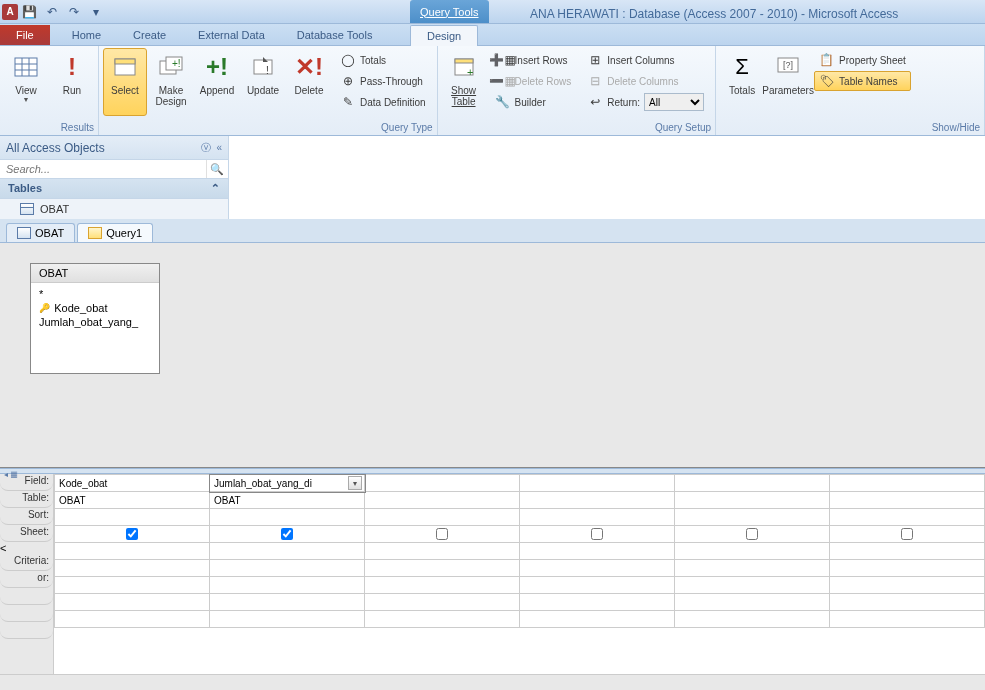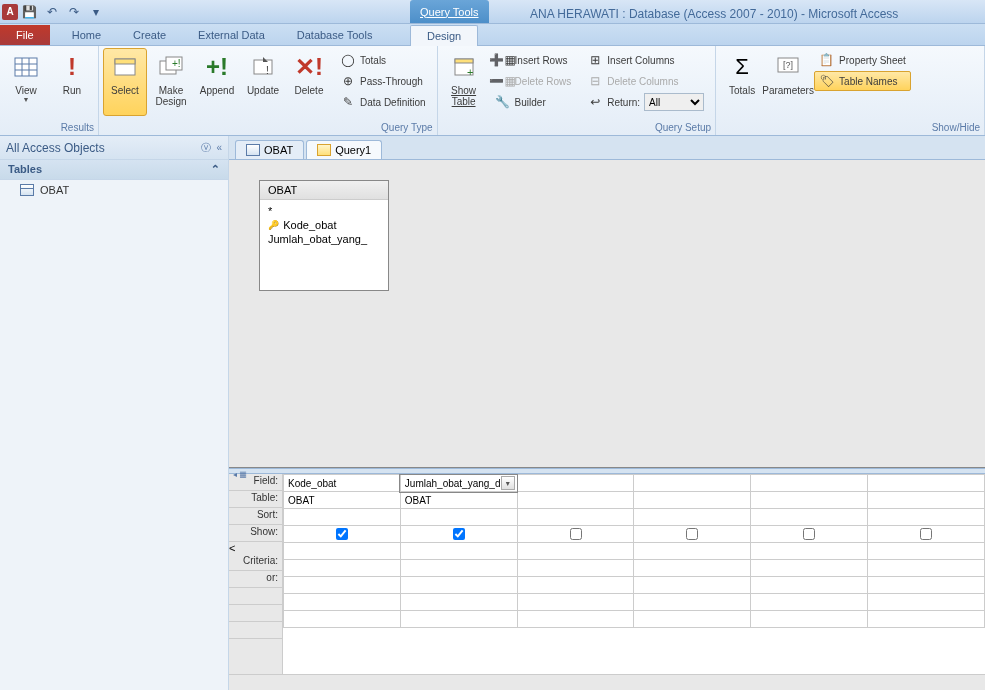--- a/index.html
+++ b/index.html
@@ -32,21 +32,21 @@
 .big-btn .drop { font-size: 7px; color: #555; }
 .small-stack { display: flex; flex-direction: column; gap: 1px; padding: 2px; }
 .small-btn { display: flex; align-items: center; gap: 4px; padding: 2px 4px; font-size: 10px; color: #3b3b3b; cursor: pointer; border: 1px solid transparent; border-radius: 2px; height: 20px; }
 .small-btn.active { background: linear-gradient(#ffe8a6, #ffd35c); border-color: #d9a330; }
 .small-btn.disabled { color: #aaa; cursor: default; }
 .small-btn .sico { width: 16px; height: 16px; display: flex; align-items: center; justify-content: center; font-size: 12px; }
 .return-row { display: flex; align-items: center; gap: 4px; }
 .return-select { font-size: 10px; border: 1px solid #abc; height: 18px; width: 60px; }
 
 
-.main { display: flex; height: calc(690px - 24px - 22px - 90px); }
+.main { display: flex; height: calc(690px - 24px - 22px - 90px); flex-direction: column; }
 
 
 .navpane { width: 229px; background: #eef3f9; border-right: 1px solid #c5d6e8; display: flex; flex-direction: column; }
 .nav-header { height: 24px; background: linear-gradient(#e4edf7, #d5e3f1); border-bottom: 1px solid #c5d6e8; display: flex; align-items: center; padding: 0 6px; color: #3b5b85; font-size: 12px; justify-content: space-between; }
 .nav-header .arrows { font-size: 10px; color: #5b7ba8; }
 .nav-search { display: flex; border-bottom: 1px solid #c5d6e8; }
 .nav-search input { flex: 1; border: none; padding: 3px 6px; font-size: 11px; font-style: italic; color: #888; background: #fff; outline: none; }
 .nav-search .search-ico { width: 22px; display: flex; align-items: center; justify-content: center; color: #5b7ba8; background: #fff; border-left: 1px solid #e0e0e0; }
 .nav-section { background: linear-gradient(#d5e3f1, #c8daea); padding: 3px 8px; color: #3b5b85; font-size: 11px; font-weight: bold; border-bottom: 1px solid #c5d6e8; display: flex; justify-content: space-between; }
 .nav-item { padding: 4px 8px 4px 20px; display: flex; align-items: center; gap: 6px; font-size: 11px; color: #333; cursor: pointer; }
@@ -70,21 +70,21 @@
 .field-row { padding: 1px 2px; display: flex; align-items: center; gap: 4px; }
 .key-ico { color: #d9a330; font-size: 9px; }
 
 
 .hsplit { height: 6px; background: #d5e3f1; border-top: 1px solid #9db9d9; border-bottom: 1px solid #9db9d9; position: relative; }
 .hsplit .grip { position: absolute; left: 4px; top: 1px; font-size: 8px; color: #5b7ba8; }
 
 
 .qgrid-wrap { height: 200px; background: #fff; display: flex; overflow: hidden; }
 .qgrid-labels { width: 54px; background: #e8e8e8; border-right: 1px solid #ccc; }
-.qgrid-labels div { height: 17px; text-align: right; padding: 1px 4px; font-size: 10px; border-bottom: 1px solid #ccc; color: #333; }
+.qgrid-labels div { height: 17px; text-align: right; padding: 1px 4px; font-size: 10px; border-bottom: 1px solid #ccc; color: #333; border-radius: 8px; }
 .qgrid { flex: 1; overflow: auto; }
 .qgrid table { border-collapse: collapse; width: 100%; }
 .qgrid td { border: 1px solid #ccc; height: 17px; font-size: 10px; padding: 0 4px; min-width: 113px; position: relative; }
 .qgrid td.active-cell { outline: 1px solid #888; }
 .qgrid .cb { display: flex; align-items: center; justify-content: center; }
 .qgrid .cb input { width: 12px; height: 12px; }
 .cell-drop { position: absolute; right: 2px; top: 1px; width: 14px; height: 14px; border: 1px solid #aaa; background: linear-gradient(#fff,#e0e0e0); font-size: 8px; display: flex; align-items: center; justify-content: center; color: #555; }
 
 .bottom-scroll { height: 16px; background: #e8e8e8; border-top: 1px solid #ccc; }
 
@@ -276,20 +276,24 @@
     <div class="ribbon-group-label">Show/Hide</div>
   </div>
 </div>
 
 <div class="main">
 
   <div class="navpane">
     <div class="nav-header">
       <span>All Access Objects</span>
       <span class="arrows">ⓥ &nbsp;«</span>
+    </div>
+    <div class="nav-search">
+      <input type="text" placeholder="Search..." style="">
+      <div class="search-ico">🔍</div>
     </div>
     <div class="nav-section">
       <span>Tables</span>
       <span>⌃</span>
     </div>
     <div class="nav-item">
       <span class="table-ico"></span>
       <span>OBAT</span>
     </div>
   </div>
@@ -326,21 +330,21 @@
 
     <div class="hsplit">
       <span class="grip">◂ ▦</span>
     </div>
 
     <div class="qgrid-wrap">
       <div class="qgrid-labels">
         <div>Field:</div>
         <div>Table:</div>
         <div>Sort:</div>
-        <div>Show:</div>
+        <div>Sheet:</div>
         &lt;<div>Criteria:</div>
         <div>or:</div>
         <div></div>
         <div></div>
         <div></div>
       </div>
       <div class="qgrid">
         <table>
           <tbody>
               <tr id="row-field">

